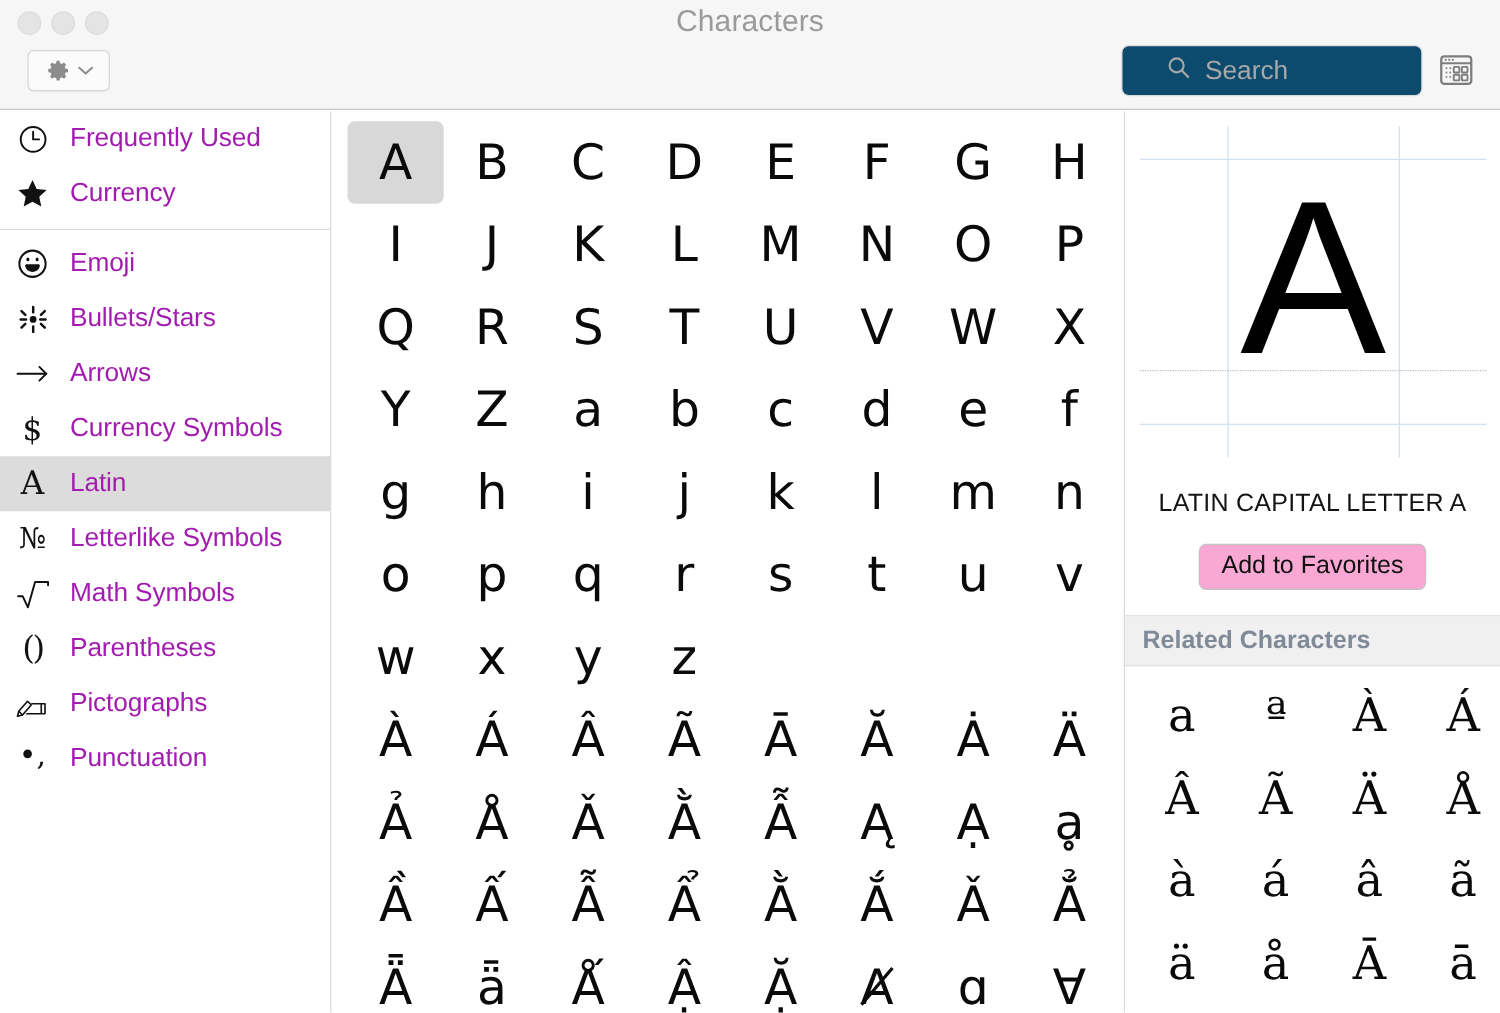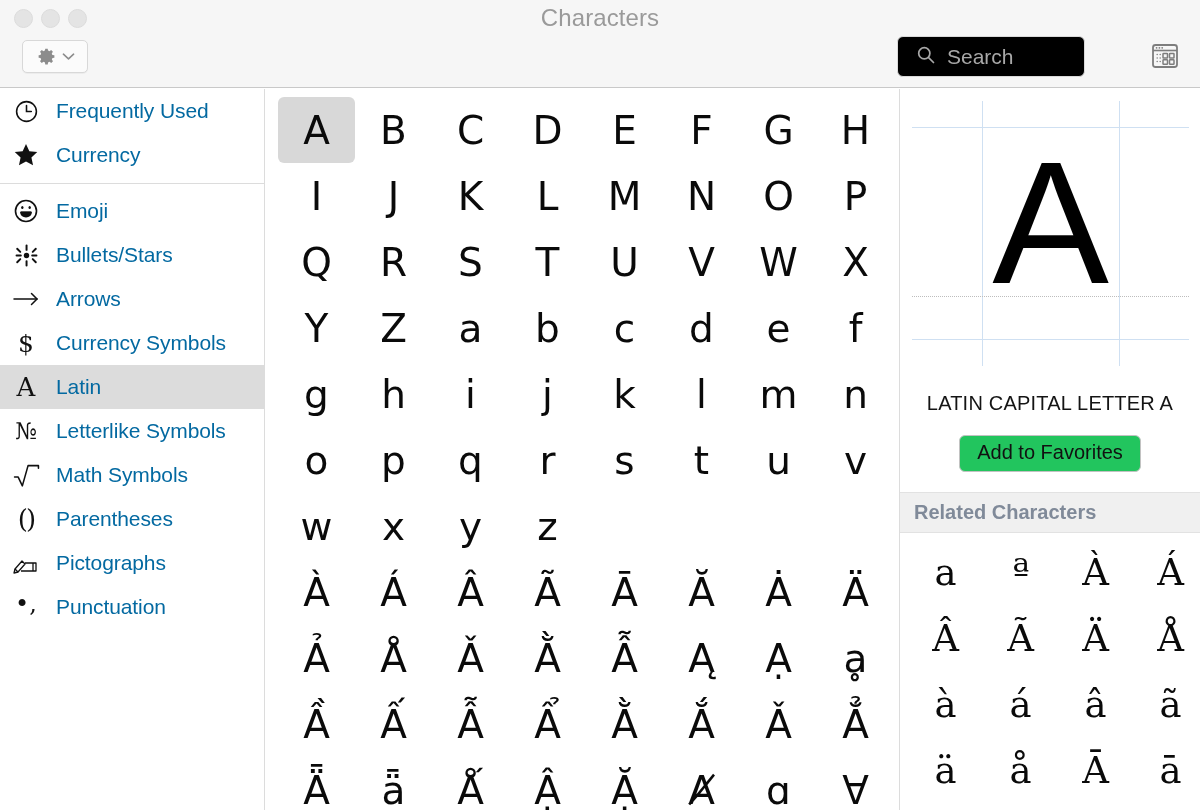--- a/index.html
+++ b/index.html
@@ -34,24 +34,24 @@
     position: absolute; left: 22px; top: 40px;
     width: 66px; height: 33px;
     background: #fbfbfb;
     border: 1px solid #d8d8d8; border-radius: 5px;
     display: flex; align-items: center; justify-content: center; gap: 5px;
     box-shadow: 0 1px 0 rgba(0,0,0,0.04);
   }
   .gear-button svg { display: block; }
   .search-field {
     position: absolute; left: 897px; top: 36px;
-    width: 188px; height: 41px;
-    background: #000000;
+    width: 241px; height: 41px;
+    background: #0c4a6e;
     border: 1px solid #dadada; border-radius: 6px;
-    display: flex; align-items: center; padding-left: 18px; gap: 11px;
+    display: flex; align-items: center; padding-left: 35px; gap: 11px;
   }
   .search-placeholder {
     font-size: 21px; color: #a8a8a8;
   }
   .panel-toggle {
     position: absolute; left: 1148px; top: 40px;
     width: 34px; height: 32px;
     display: flex; align-items: center; justify-content: center;
   }
 
@@ -68,21 +68,21 @@
     padding-left: 10px; gap: 14px;
     position: relative;
   }
   .side-item.selected { background: #dcdcdc; }
   .side-icon {
     width: 32px; min-width: 32px; height: 32px;
     display: flex; align-items: center; justify-content: center;
     font-size: 23px; color: #111; line-height: 1;
   }
   .side-label {
-    font-size: 21px; color: #0369a1; letter-spacing: -0.1px;
+    font-size: 21px; color: #a21caf; letter-spacing: -0.1px;
     white-space: nowrap;
   }
   .side-sep {
     height: 1px; background: #dcdcdc; margin: 6px 0 5px 0;
   }
 
   
   .grid-pane {
     position: absolute; left: 266px; top: 89px;
     width: 632px; height: 721px;
@@ -139,21 +139,21 @@
   .char-name {
     margin-top: 16px;
     text-align: center;
     font-size: 20px; line-height: 27px; color: #141414;
     letter-spacing: 0.2px;
     padding: 0 26px;
   }
   .fav-button {
     margin: 18px auto 0 auto;
     display: block;
-    background: #22c55e;
+    background: #f9a8d4;
     border: 1px solid #c2c2c2; border-radius: 6px;
     font-family: "Liberation Sans", sans-serif;
     font-size: 20px; color: #111;
     padding: 5px 17px 7px 17px;
   }
   .related-header {
     margin-top: 20px;
     height: 41px;
     background: #f0f0f0;
     border-top: 1px solid #e2e2e2;

